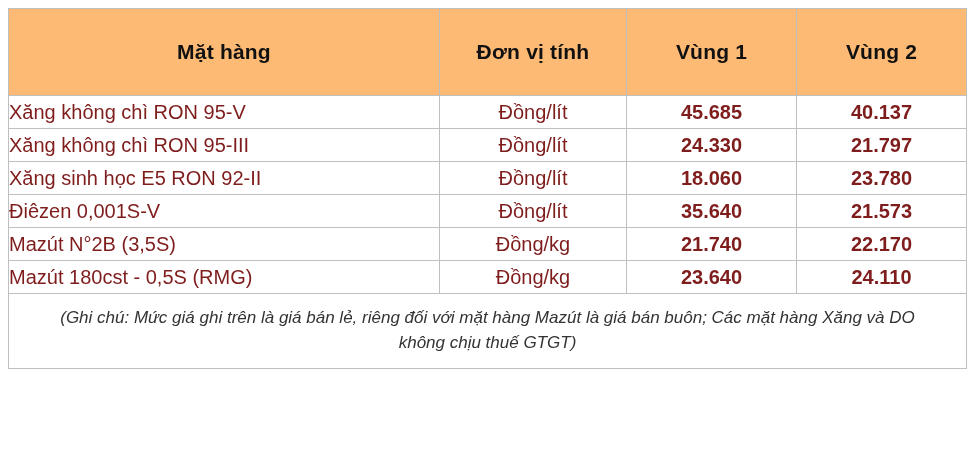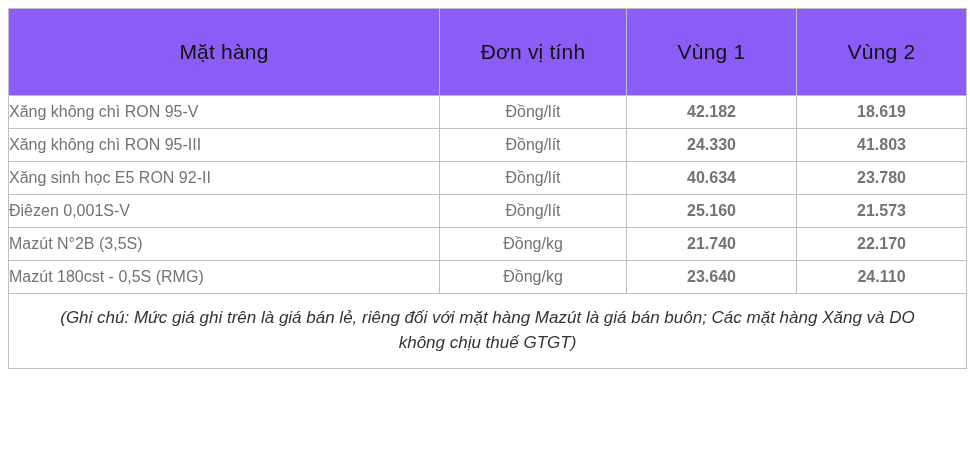--- a/index.html
+++ b/index.html
@@ -29,37 +29,37 @@
     table-layout: fixed;
     background: #ffffff;
   }
   table.price-table th,
   table.price-table td {
     border: 1px solid #bfbfbf;
     padding: 0;
     vertical-align: middle;
   }
   thead th {
-    background: #8b5cf6;
+    background: #fdba74;
     height: 86px;
     font-size: 21px;
-    font-weight: normal;
+    font-weight: bold;
     text-align: center;
     color: #111111;
     letter-spacing: 0.2px;
   }
   th.col-item    { width: 430px; }
   th.col-unit    { width: 186px; }
   th.col-zone1   { width: 169px; }
   th.col-zone2   { width: 169px; }
 
   tbody td {
     height: 32px;
-    font-size: 16px;
-    color: #737373;
+    font-size: 20px;
+    color: #7f1d1d;
   }
   td.cell-item {
     text-align: left;
     padding-left: 12px;
     font-weight: normal;
   }
   td.cell-unit {
     text-align: center;
     font-weight: normal;
   }
@@ -96,39 +96,39 @@
         <th class="col-item">Mặt hàng</th>
         <th class="col-unit">Đơn vị tính</th>
         <th class="col-zone1">Vùng 1</th>
         <th class="col-zone2">Vùng 2</th>
       </tr>
     </thead>
     <tbody>
       <tr>
         <td class="cell-item">Xăng không chì RON 95-V</td>
         <td class="cell-unit">Đồng/lít</td>
-        <td class="cell-price">42.182</td>
-        <td class="cell-price">18.619</td>
+        <td class="cell-price">45.685</td>
+        <td class="cell-price">40.137</td>
       </tr>
       <tr>
         <td class="cell-item">Xăng không chì RON 95-III</td>
         <td class="cell-unit">Đồng/lít</td>
         <td class="cell-price">24.330</td>
-        <td class="cell-price">41.803</td>
+        <td class="cell-price">21.797</td>
       </tr>
       <tr>
         <td class="cell-item">Xăng sinh học E5 RON 92-II</td>
         <td class="cell-unit">Đồng/lít</td>
-        <td class="cell-price">40.634</td>
+        <td class="cell-price">18.060</td>
         <td class="cell-price">23.780</td>
       </tr>
       <tr>
         <td class="cell-item">Điêzen 0,001S-V</td>
         <td class="cell-unit">Đồng/lít</td>
-        <td class="cell-price">25.160</td>
+        <td class="cell-price">35.640</td>
         <td class="cell-price">21.573</td>
       </tr>
       <tr>
         <td class="cell-item">Mazút N°2B (3,5S)</td>
         <td class="cell-unit">Đồng/kg</td>
         <td class="cell-price">21.740</td>
         <td class="cell-price">22.170</td>
       </tr>
       <tr>
         <td class="cell-item">Mazút 180cst - 0,5S (RMG)</td>

